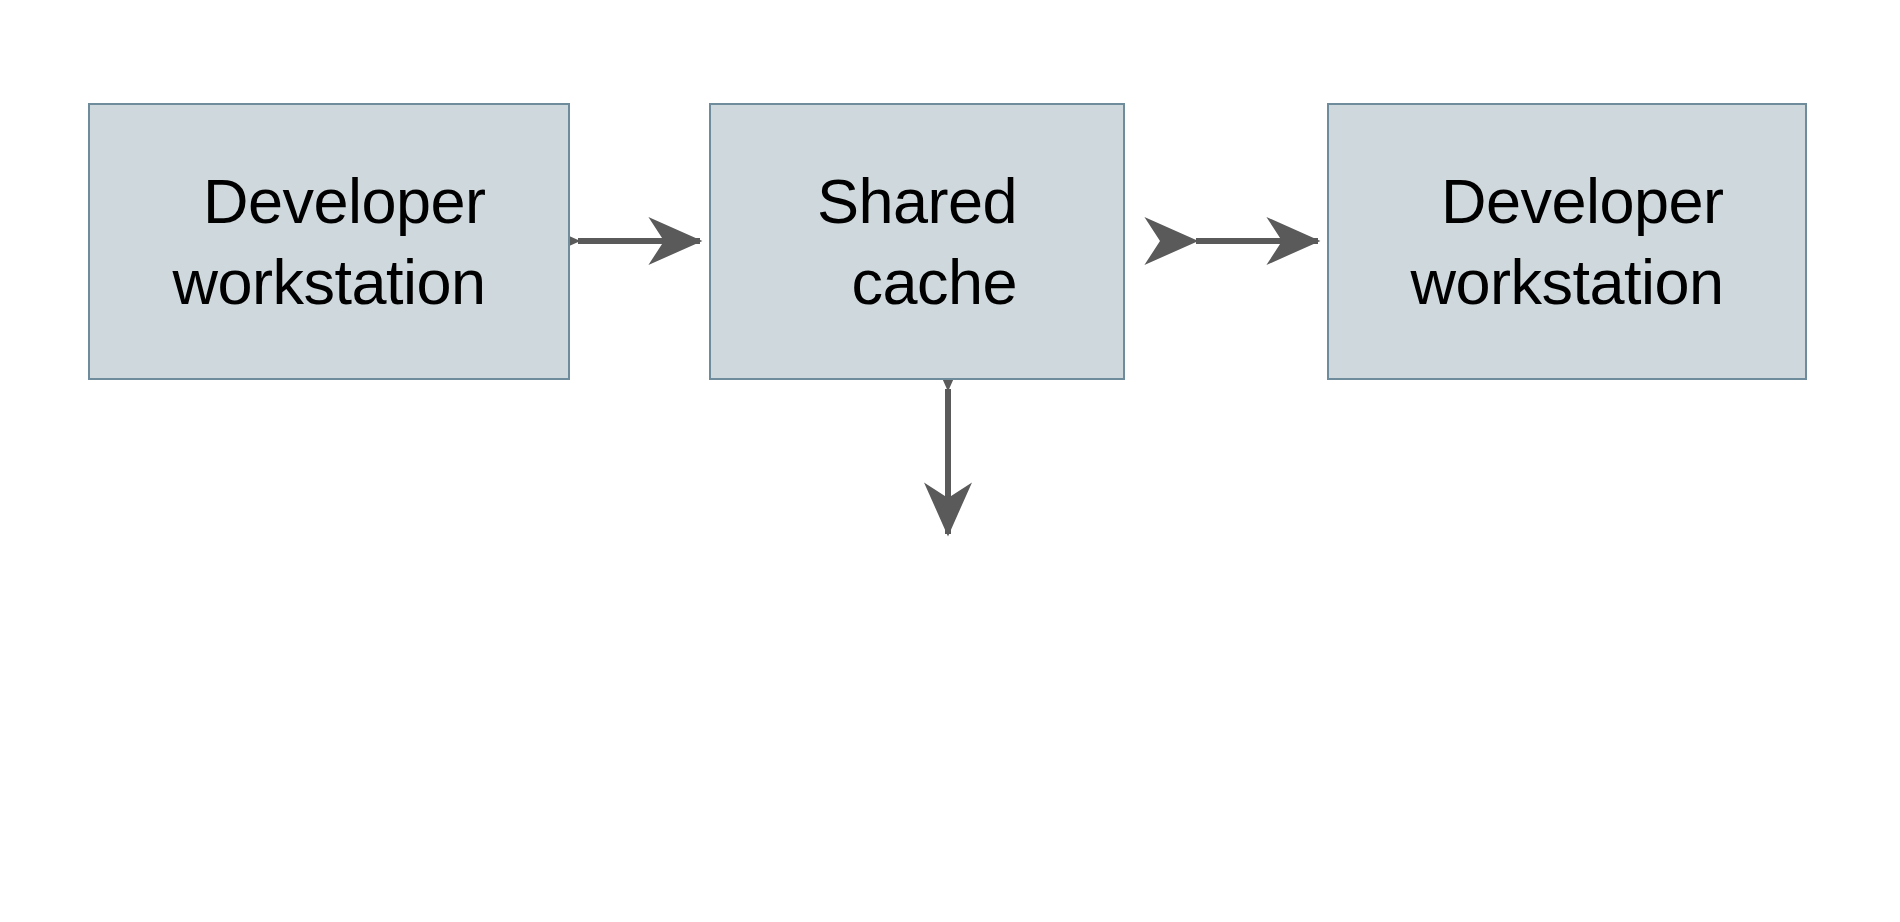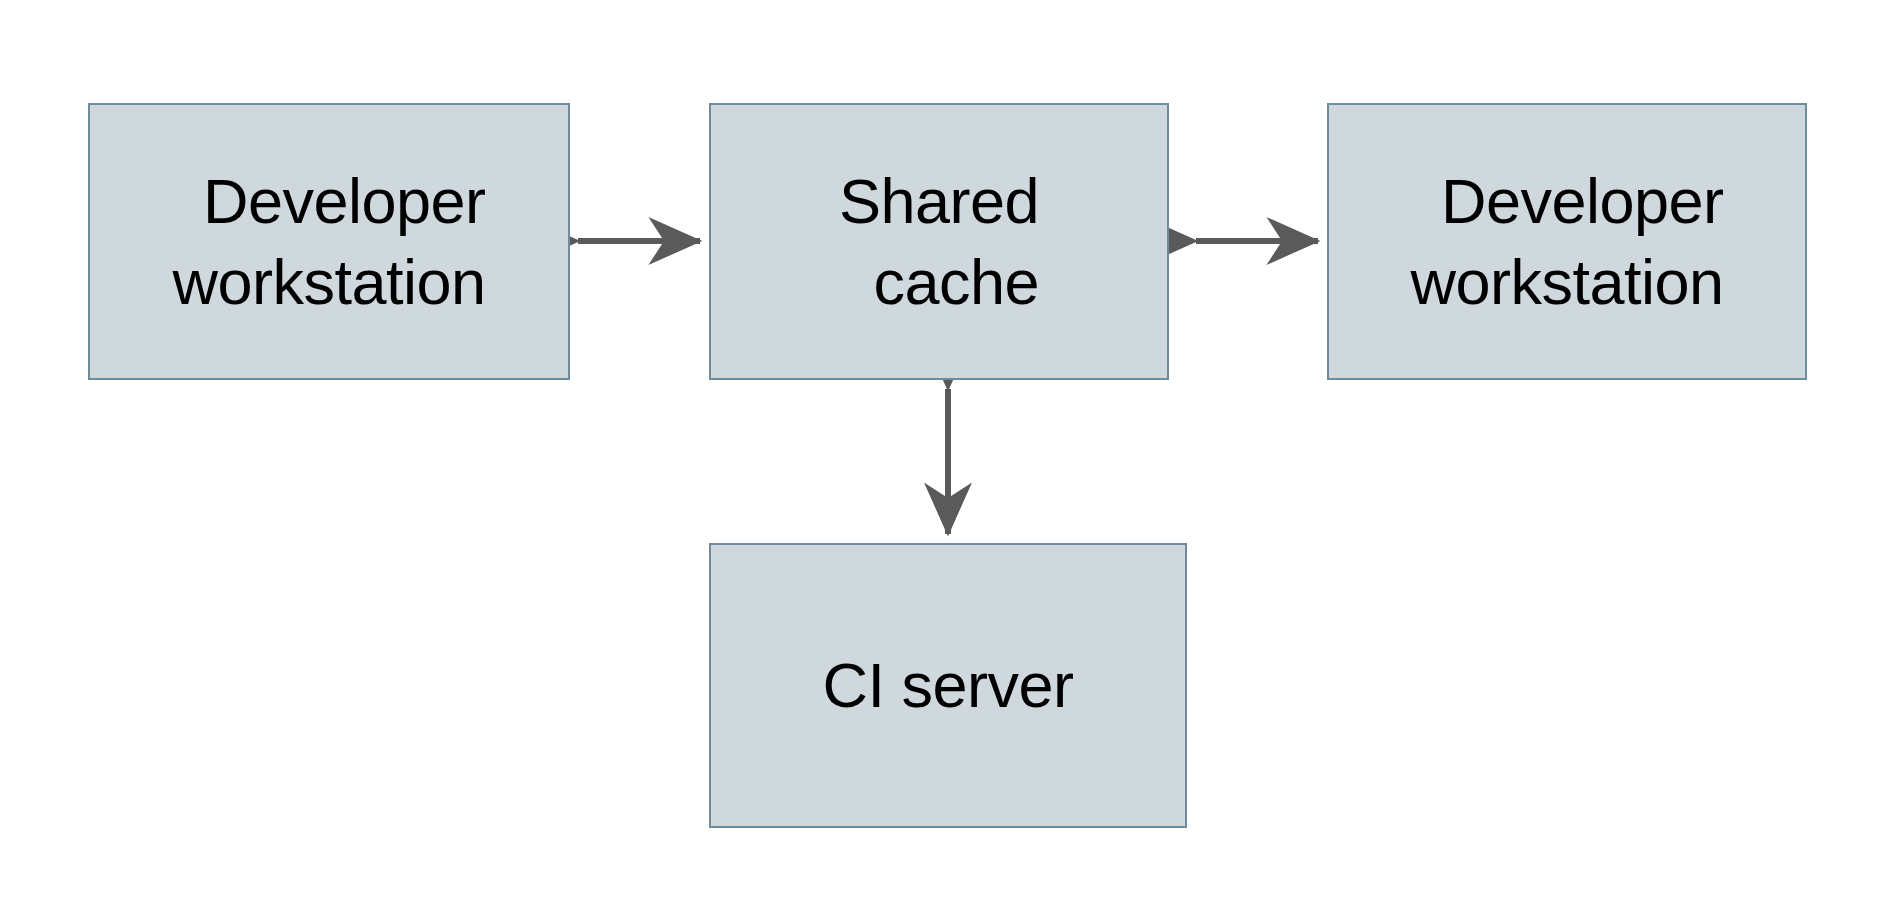--- a/index.html
+++ b/index.html
@@ -44,21 +44,21 @@
   
   #node-dev-left {
     left: 88px;
     top: 103px;
     width: 482px;
     height: 277px;
   }
   #node-shared-cache {
     left: 709px;
     top: 103px;
-    width: 460px;
+    width: 416px;
     height: 277px;
   }
   #node-dev-right {
     left: 1327px;
     top: 103px;
     width: 480px;
     height: 277px;
   }
   #node-ci-server {
     left: 709px;
@@ -118,17 +118,14 @@
   <div class="node" id="node-shared-cache">
     <span class="node-label">Shared
 cache</span>
   </div>
 
   <div class="node" id="node-dev-right">
     <span class="node-label">Developer
 workstation</span>
   </div>
 
-  <div class="node" id="node-ci-server">
-    <span class="node-label">CI server</span>
-  </div>
 
 </div>
 
 </body></html>

